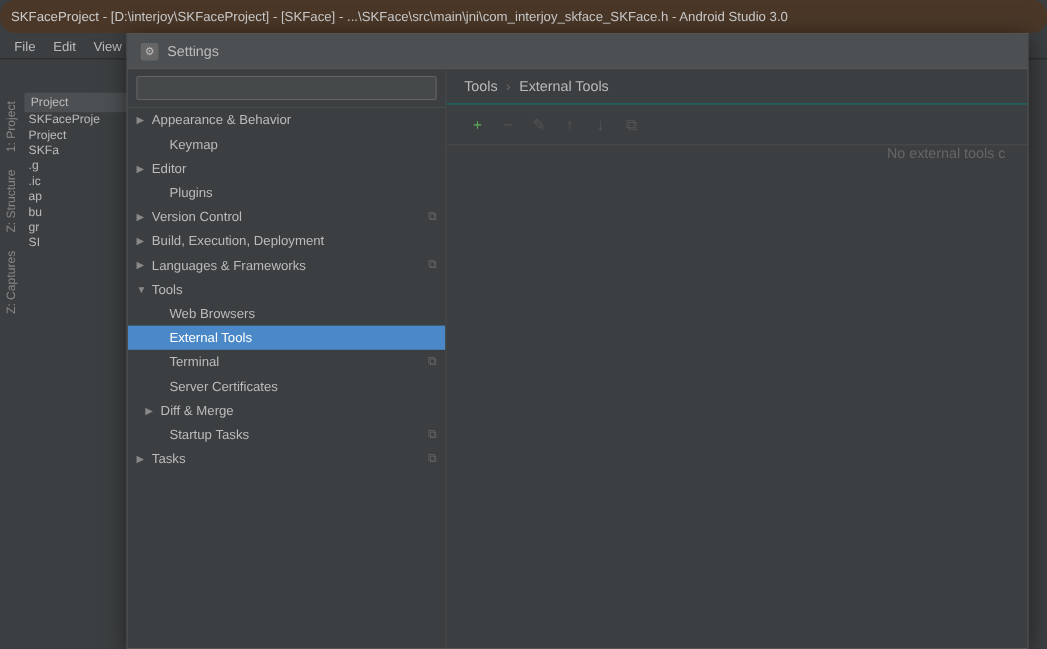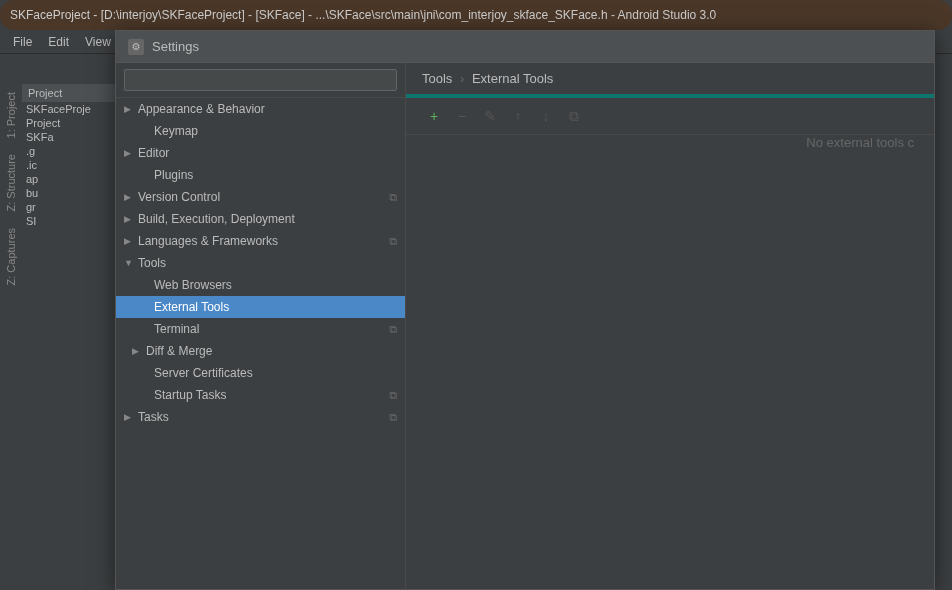--- a/index.html
+++ b/index.html
@@ -212,21 +212,21 @@
       flex: 1;
       display: flex;
       flex-direction: column;
       background: #3c3f41;
     }
 
     .content-breadcrumb {
       padding: 8px 16px;
       font-size: 13px;
       color: #bbbbbb;
-      border-bottom: 4px solid #0f766e;
+      border-bottom: 1px solid #0f766e;
     }
     .content-breadcrumb .separator { color: #666; margin: 0 4px; }
 
     .content-toolbar {
       padding: 6px 16px;
       display: flex;
       align-items: center;
       gap: 4px;
       border-bottom: 1px solid #4a4a4a;
     }
@@ -372,30 +372,30 @@
           <span>External Tools</span>
         </div>
 
         <div class="tree-item no-arrow">
           <span class="indent" style="width:16px"></span>
           <span class="arrow"></span>
           <span>Terminal</span>
           <span class="sync-icon">⧉</span>
         </div>
 
+        <div class="tree-item no-arrow">
+          <span class="indent" style="width:16px"></span>
+          <span class="arrow"></span>
+          <span>Server Certificates</span>
+        </div>
+
         <div class="tree-item collapsed">
           <span class="indent" style="width:8px"></span>
           <span class="arrow"></span>
           <span>Diff &amp; Merge</span>
-        </div>
-
-        <div class="tree-item no-arrow">
-          <span class="indent" style="width:16px"></span>
-          <span class="arrow"></span>
-          <span>Server Certificates</span>
         </div>
 
 
         <div class="tree-item no-arrow">
           <span class="indent" style="width:16px"></span>
           <span class="arrow"></span>
           <span>Startup Tasks</span>
           <span class="sync-icon">⧉</span>
         </div>
 

